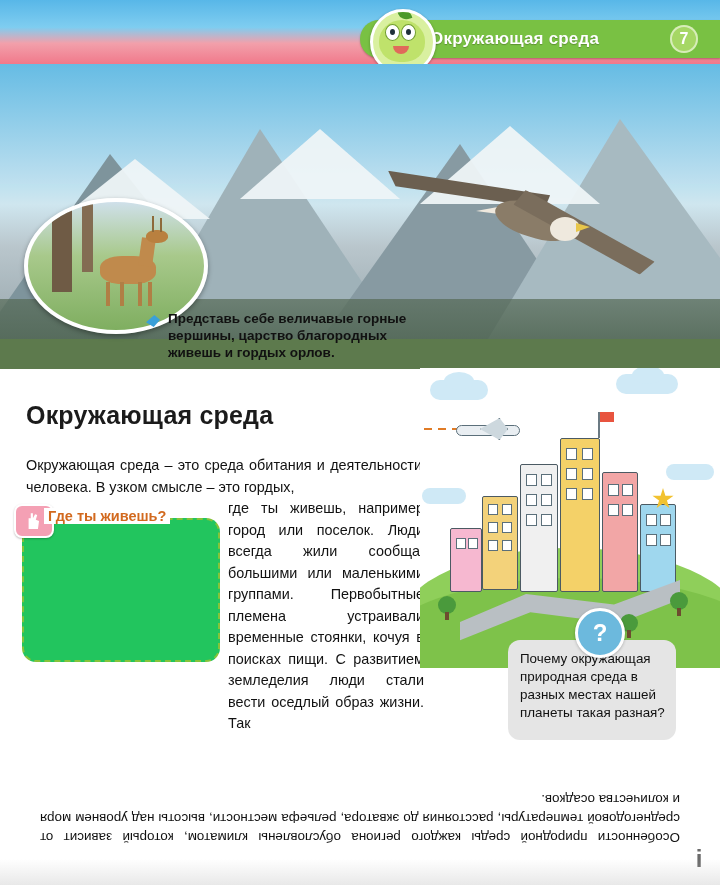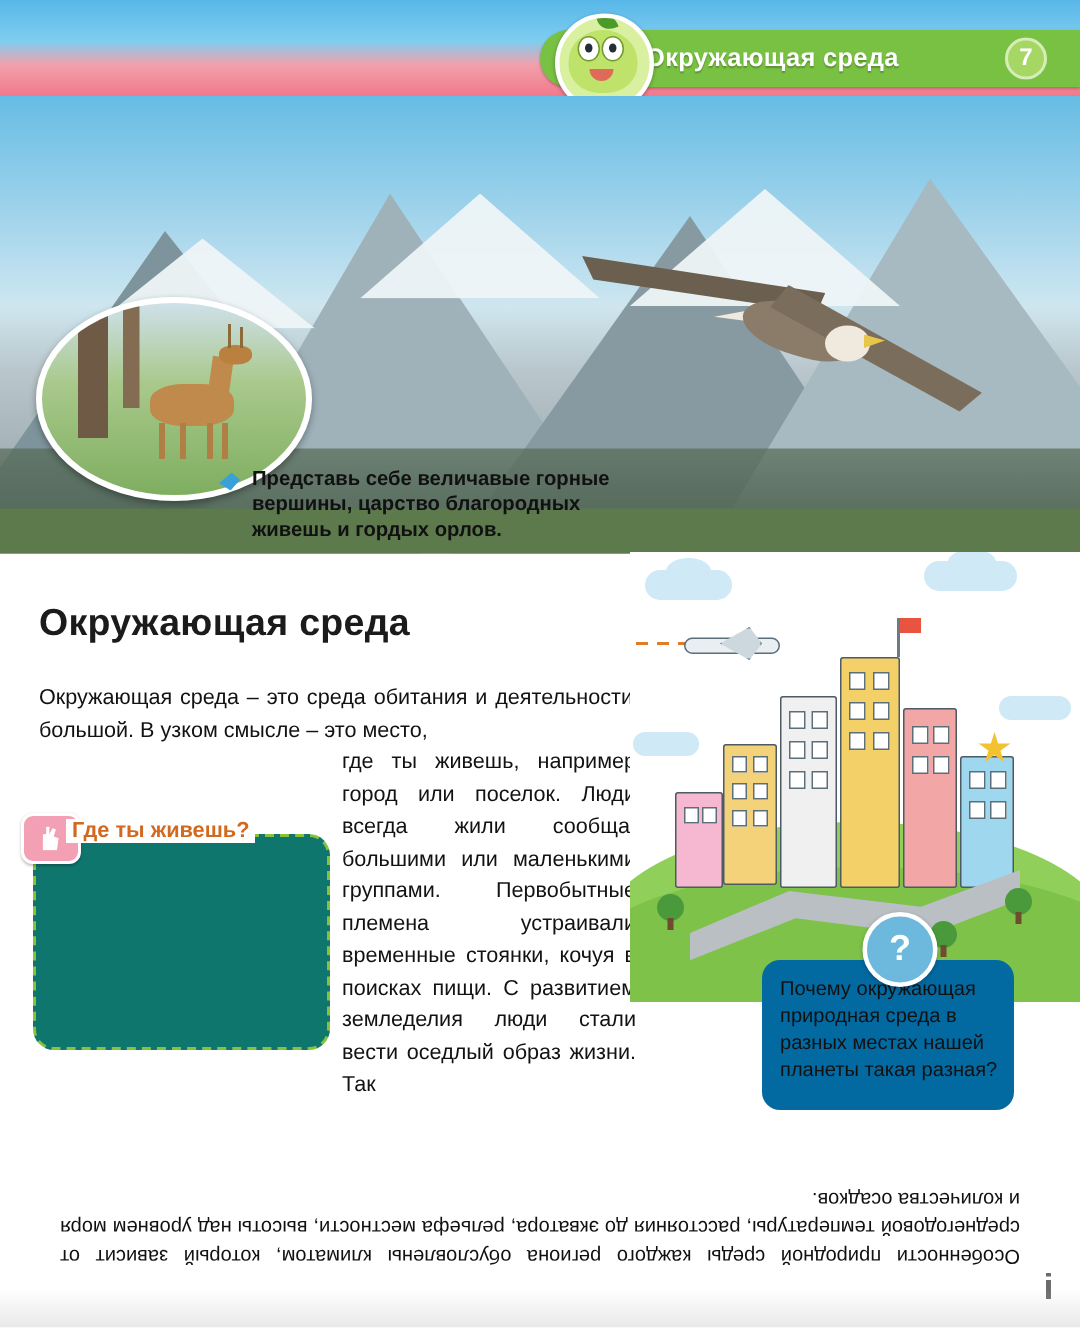--- a/index.html
+++ b/index.html
@@ -122,22 +122,22 @@
     position:absolute;left:228px;top:498px;width:196px;
     font-size:14.4px;line-height:21.5px;color:#121212;text-align:justify;
   }
   .body-bottom{
     position:absolute;left:26px;top:708px;width:420px;
     font-size:14.4px;line-height:21.5px;color:#121212;text-align:justify;
   }
 
   
   .green-box{
-    position:absolute;left:22px;top:556px;width:194px;height:140px;
-    border:2px dashed #86c33a;border-radius:14px;background:#0f766e;
+    position:absolute;left:22px;top:518px;width:194px;height:140px;
+    border:2px dashed #86c33a;border-radius:14px;background:#22c55e;
   }
   .green-box .hdr{
     position:absolute;left:20px;top:-12px;font-size:14.5px;font-weight:bold;color:#d2691e;
     background:#ffffff;padding:0 4px;
   }
   .green-box .txt{
     position:absolute;left:10px;top:18px;width:172px;
     font-size:13.2px;line-height:18.5px;color:#121212;
   }
   .hand-badge{
@@ -175,21 +175,21 @@
   .tree{position:absolute;width:18px;height:18px;border-radius:50%;background:#4a9a3c;}
   .trunkT{position:absolute;width:4px;height:8px;background:#6d4c2f;}
   .star{position:absolute;left:232px;top:120px;width:22px;height:22px;background:#f2c230;
     clip-path:polygon(50% 0,61% 35%,98% 35%,68% 57%,79% 91%,50% 70%,21% 91%,32% 57%,2% 35%,39% 35%);}
   .flag{position:absolute;left:178px;top:44px;width:2px;height:26px;background:#6b7a83;}
   .flagc{position:absolute;left:180px;top:44px;width:14px;height:10px;background:#e8543f;}
 
   
   .q-box{
     position:absolute;left:508px;top:640px;width:168px;height:100px;
-    background:#0369a1;border-radius:12px;
+    background:#e5e5e5;border-radius:12px;
   }
   .q-box .txt{
     position:absolute;left:12px;top:10px;width:166px;
     font-size:13.4px;line-height:18px;color:#111;
   }
   .q-bubble{
     position:absolute;left:575px;top:608px;width:44px;height:44px;border-radius:50%;
     background:#6cb9dd;border:3px solid #ffffff;box-shadow:0 1px 3px rgba(0,0,0,.25);
     display:flex;align-items:center;justify-content:center;
     color:#ffffff;font-size:24px;font-weight:bold;
@@ -270,21 +270,21 @@
 
   <div class="caption">
     <span class="bird-icon">
         <span class="b"></span>
       </span>
     <span>Представь себе величавые горные вершины, царство благородных живешь и гордых орлов.</span>
   </div>
 
   <div class="section-title">Окружающая среда</div>
 
-  <div class="body-top">Окружающая среда – это среда обитания и деятельности большой. В узком смысле – это место,</div>
+  <div class="body-top">Окружающая среда – это среда обитания и деятельности человека. В узком смысле – это гордых,</div>
   <div class="body-mid">где ты живешь,  например город или поселок. Люди всегда жили сообща, большими или маленькими группами. Первобытные племена устраивали временные стоянки, кочуя в поисках пищи. С развитием земледелия люди стали вести оседлый образ жизни. Так</div>
 
   <div class="green-box">
     <div class="hand-badge">
         <span class="h"></span>
       </div>
     <div class="hdr">Где ты живешь?</div>
   </div>
 
   <div class="city">

